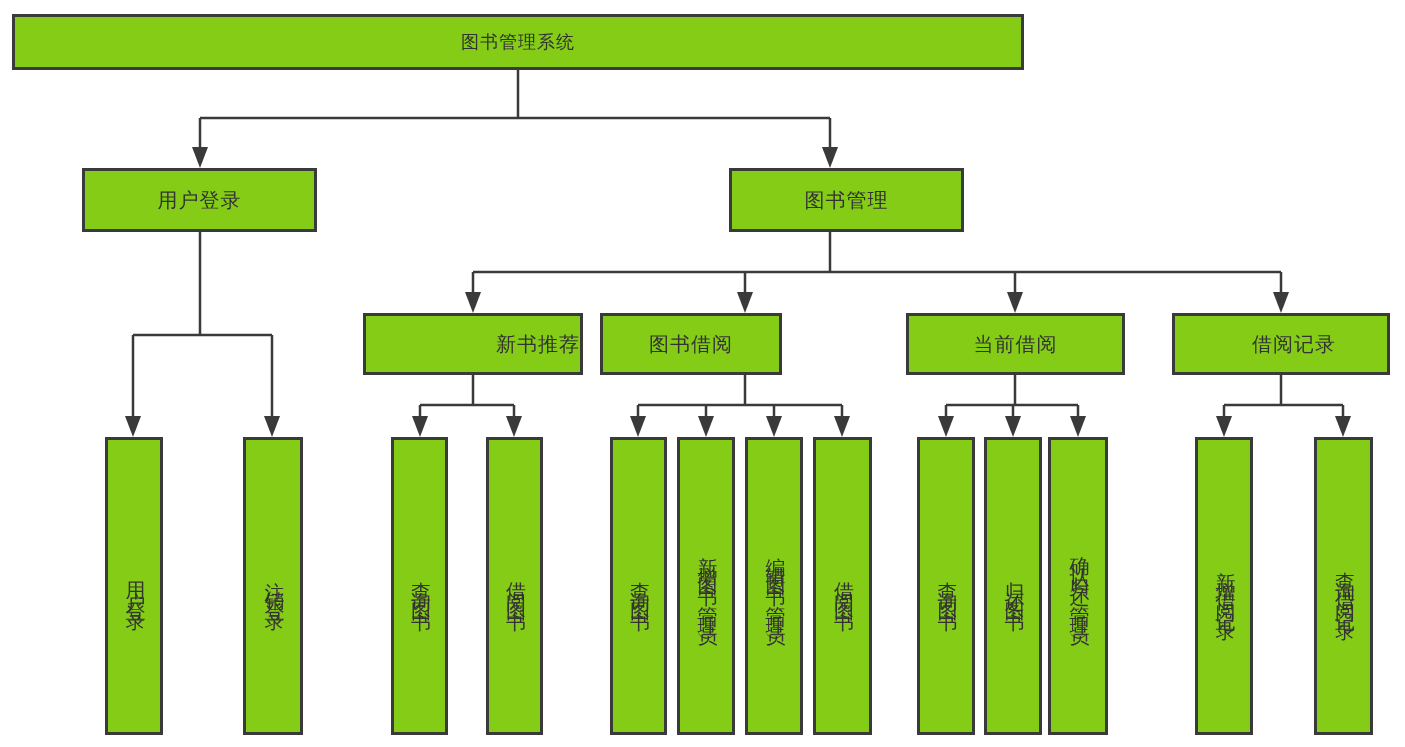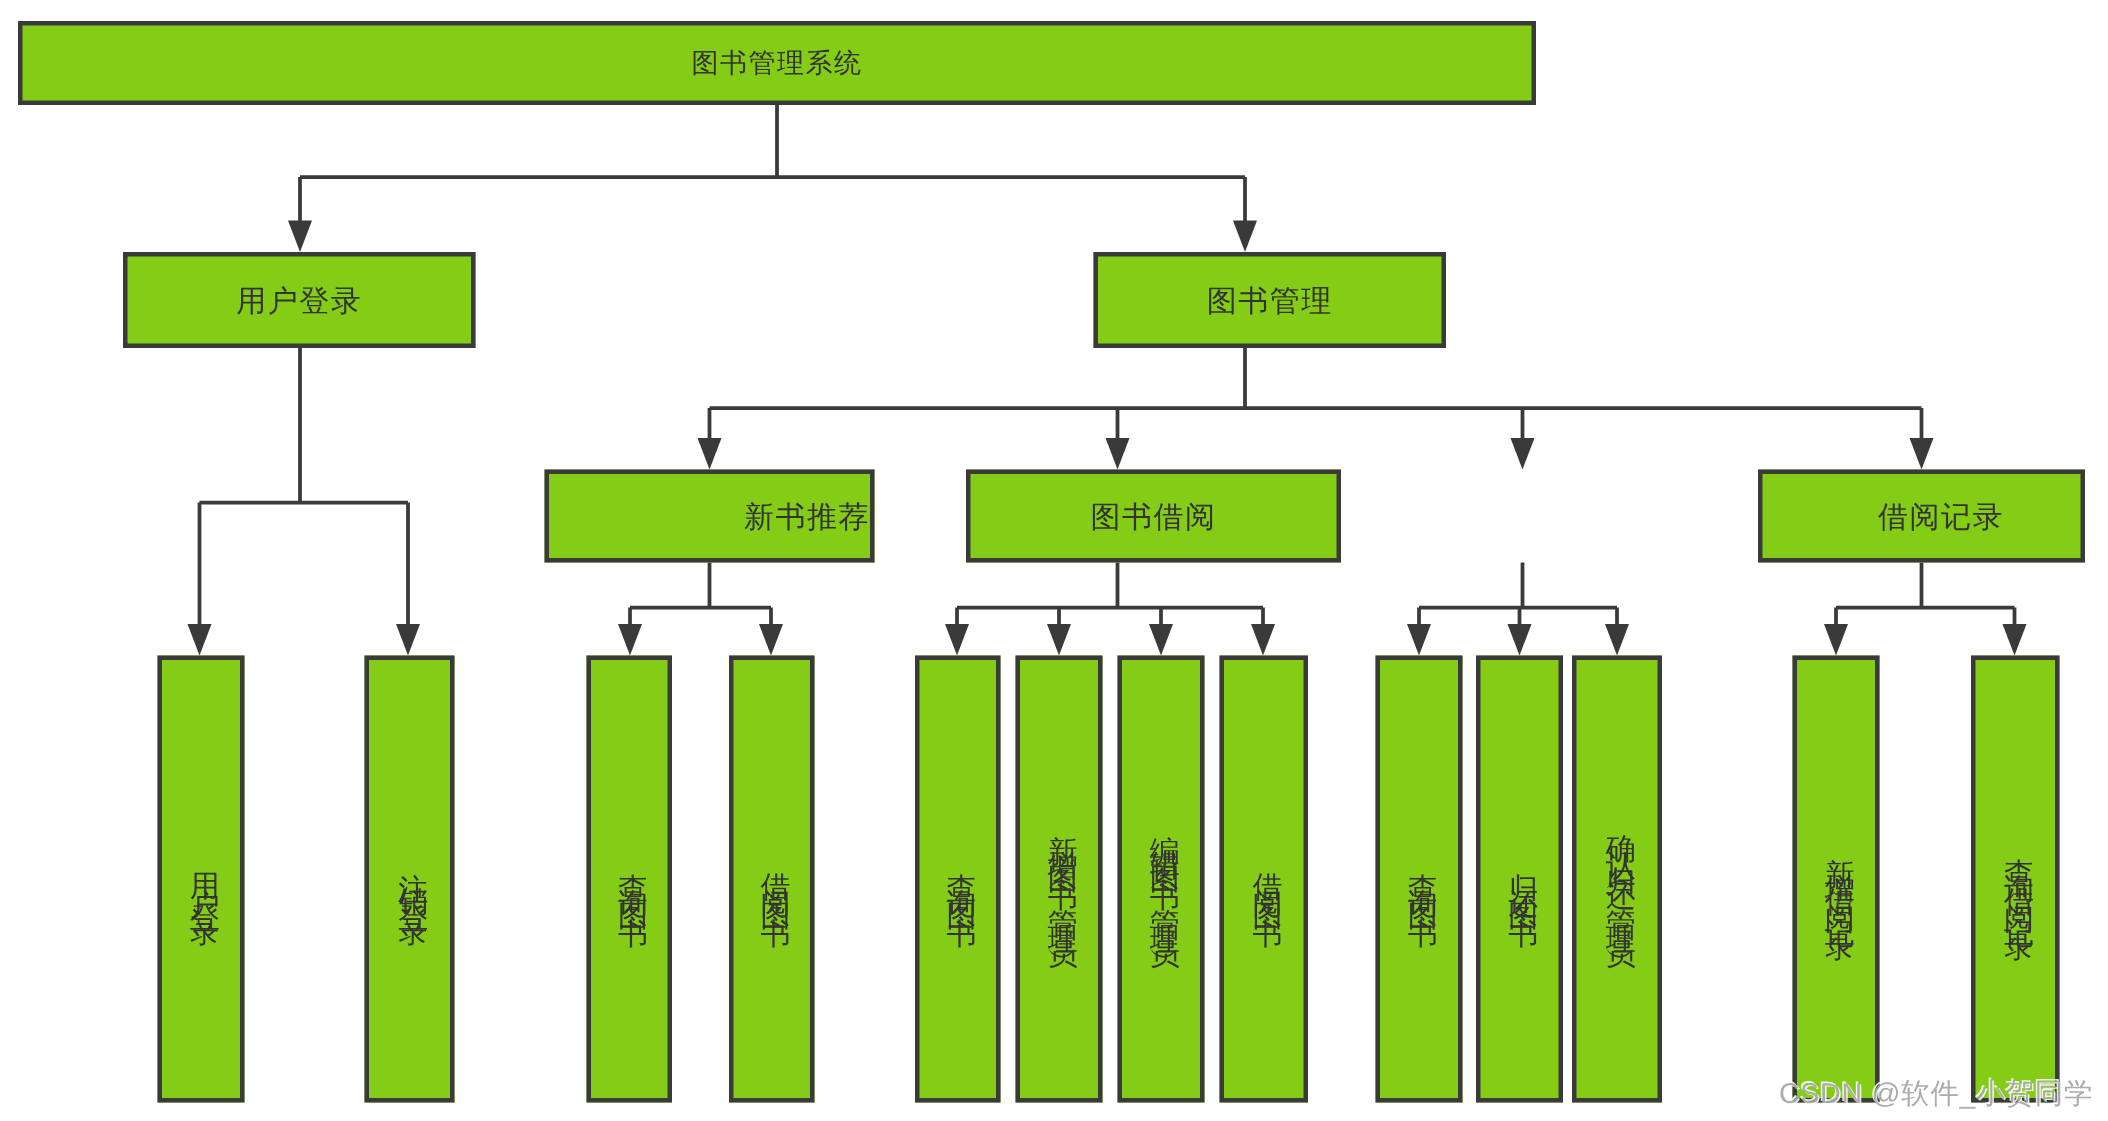--- a/index.html
+++ b/index.html
@@ -108,22 +108,25 @@
   <div class="node node-h" style="left:82px; top:168px; width:235px; height:64px;">
     <span>用户登录</span>
   </div>
   <div class="node node-h" style="left:712px; top:168px; width:235px; height:64px;margin-left:17px;">
     <span>图书管理</span>
   </div>
 
   <div class="node node-h" style="left:363px; top:313px; width:220px; height:62px;justify-content:flex-end;">
     <span>新书推荐</span>
   </div>
-  <div class="node node-h" style="left:644px; top:313px; width:250px; height:62px;">
+  <div class="node node-h" style="left:600px; top:313px; width:182px; height:62px;">
     <span>图书借阅</span>
+  </div>
+  <div class="node node-h" style="left:906px; top:313px; width:219px; height:62px;">
+    <span>当前借阅</span>
   </div>
   <div class="node node-h" style="left:1172px; top:313px; width:218px; height:62px;padding-left:26px;">
     <span>借阅记录</span>
   </div>
 
   <div class="node node-v" style="left:105px; top:437px; width:58px; height:298px;">
     <span class="vtext">用户登录</span>
   </div>
   <div class="node node-v" style="left:243px; top:437px; width:60px; height:298px;">
     <span class="vtext">注销登录</span>
@@ -159,15 +162,14 @@
     <span class="vtext">确认归还（管理员）</span>
   </div>
 
   <div class="node node-v" style="left:1195px; top:437px; width:58px; height:298px;">
     <span class="vtext">新增借阅记录</span>
   </div>
   <div class="node node-v" style="left:1314px; top:437px; width:59px; height:298px;">
     <span class="vtext">查询借阅记录</span>
   </div>
 
-  <div class="watermark">CSDN @软件_小贺同学</div>
 
 </div>
 
 </body></html>

